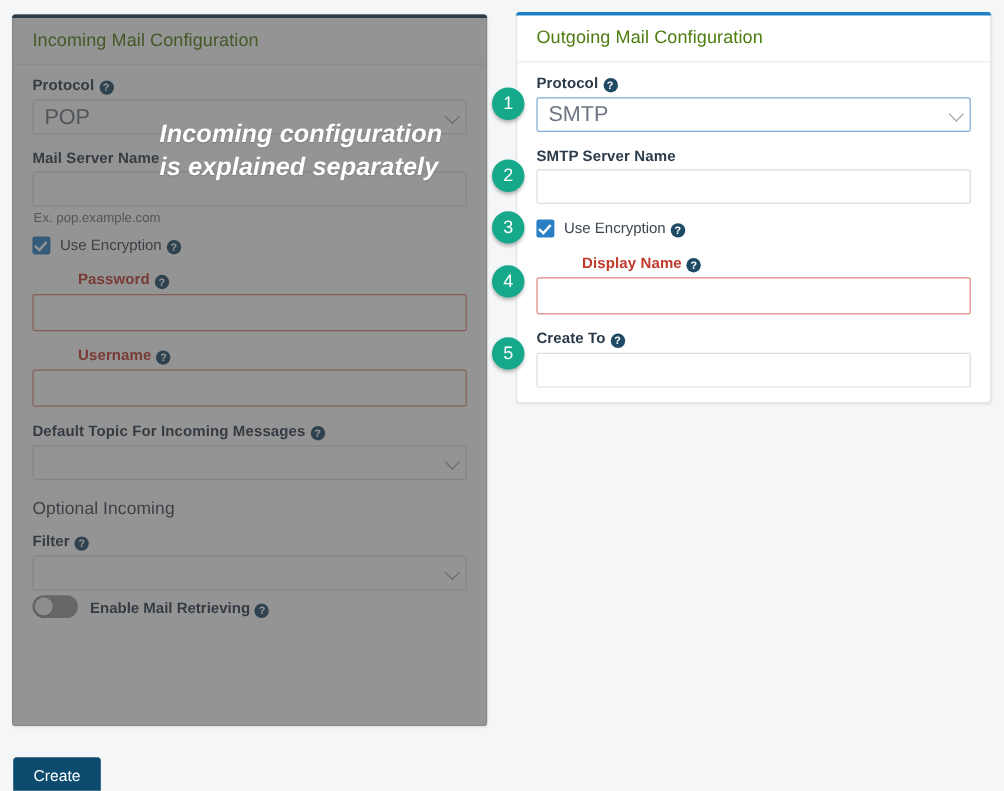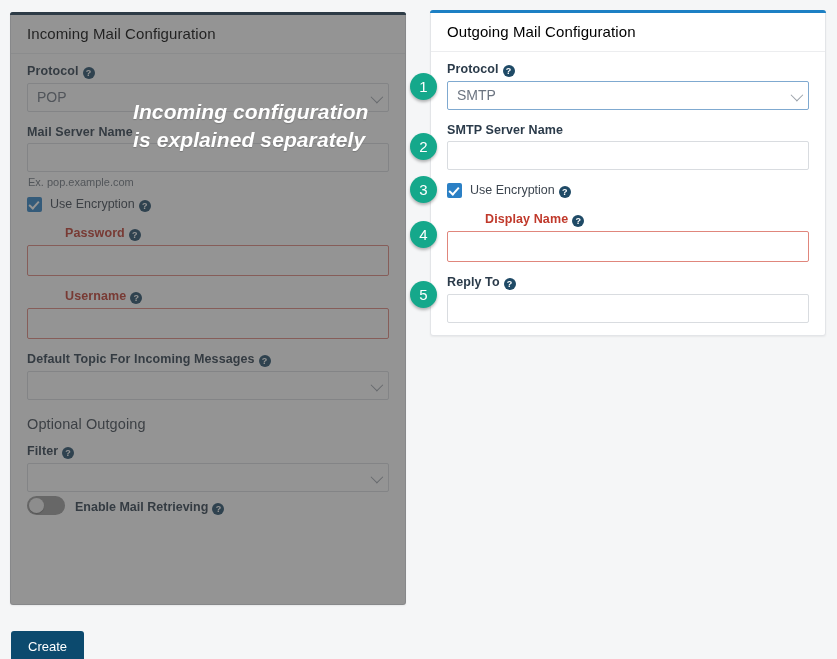--- a/index.html
+++ b/index.html
@@ -19,21 +19,21 @@
     background:#ffffff;
     border:1px solid #e3e5e8;
     border-radius:3px;
     box-shadow:0 1px 2px rgba(0,0,0,.06);
     box-sizing:border-box;
   }
   .card-topbar{
     position:absolute;left:-1px;right:-1px;top:-1px;height:3px;border-radius:3px 3px 0 0;
   }
   .card-title{
-    font-size:15px;color:#000000;font-weight:400;
+    font-size:15px;color:#4d7c0f;font-weight:400;
     padding:12px 16px 11px 16px;
     border-bottom:1px solid #ecedef;
     letter-spacing:.1px;
   }
   .card-body{padding:10px 16px 16px 16px;}
 
   
   #incoming-card{left:10px;top:12px;width:396px;height:593px;}
   #incoming-card .card-topbar{background:#1b3a52;}
   #incoming-overlay{
@@ -66,21 +66,21 @@
   .help{
     display:inline-block;width:12px;height:12px;border-radius:50%;
     background:#1f4a66;color:#ffffff;
     font-size:9px;font-weight:bold;line-height:12px;text-align:center;
     vertical-align:-1px;margin-left:4px;font-family:"Liberation Sans",sans-serif;
   }
   .ctl{
     box-sizing:border-box;width:100%;height:29px;
     border:1px solid #d9dce0;border-radius:2px;
     background:#ffffff;
-    font-size:14px;color:#6b7480;
+    font-size:18px;color:#6b7480;
     padding:0 9px;line-height:27px;
     font-family:"Liberation Sans",sans-serif;
   }
   .ctl.sel{position:relative;padding-right:26px;}
   .ctl.focus{border-color:#7fa9d0;}
   .ctl.err{border:1px solid #e0867c;height:31px;line-height:29px;}
   .chev{
     position:absolute;right:9px;top:50%;margin-top:-4px;
     width:8px;height:8px;
     border-right:1.6px solid #9aa1a9;border-bottom:1.6px solid #9aa1a9;
@@ -188,21 +188,21 @@
       </div>
 
       <div class="fgroup" style="margin-bottom:0">
         <span class="flabel"><span>Default Topic For Incoming Messages</span><span class="help">?</span></span>
         <div class="wrap">
           <div class="ctl sel"></div>
           <span class="chev"></span>
         </div>
       </div>
 
-      <div class="section">Optional Outgoing</div>
+      <div class="section">Optional Incoming</div>
 
       <div class="fgroup" style="margin-bottom:0">
         <span class="flabel"><span>Filter</span><span class="help">?</span></span>
         <div class="wrap">
           <div class="ctl sel"></div>
           <span class="chev"></span>
         </div>
       </div>
 
       <div class="togrow">
@@ -243,21 +243,21 @@
         <span class="cbox"></span>
         <span class="cblabel"><span>Use Encryption</span><span class="help">?</span></span>
       </div>
 
       <div class="fgroup">
         <span class="flabel req"><span>Display Name</span><span class="help">?</span></span>
         <div class="ctl err"></div>
       </div>
 
       <div class="fgroup" style="margin-bottom:0">
-        <span class="flabel"><span>Reply To</span><span class="help">?</span></span>
+        <span class="flabel"><span>Create To</span><span class="help">?</span></span>
         <div class="ctl"></div>
       </div>
 
     </div>
   </div>
 
   <div class="badge" style="left:410px;top:73px">1</div>
   <div class="badge" style="left:410px;top:133px">2</div>
   <div class="badge" style="left:410px;top:176px">3</div>
   <div class="badge" style="left:410px;top:221px">4</div>

